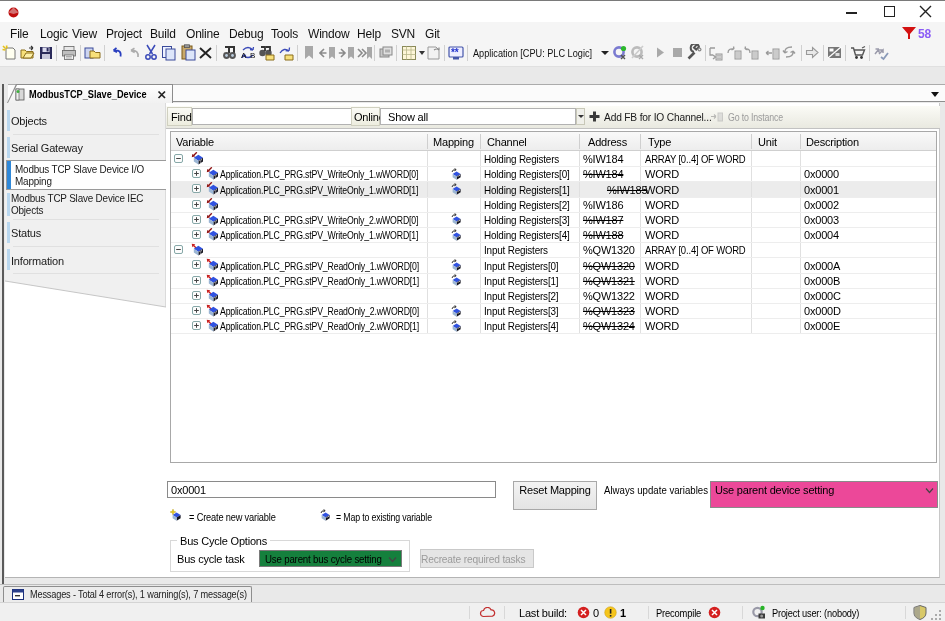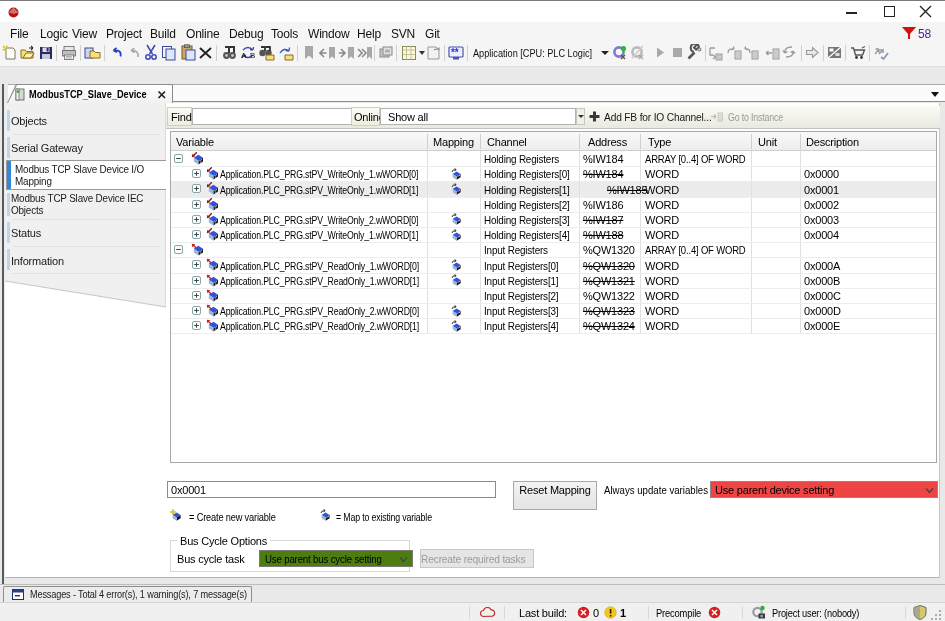--- a/index.html
+++ b/index.html
@@ -53,21 +53,21 @@
     <span style="left:186px">Online</span>
   <span style="left:229px">Debug</span>
     <span style="left:271px">Tools</span>
     <span style="left:308px">Window</span>
   <span style="left:357px">Help</span>
     <span style="left:391px">SVN</span>
     <span style="left:425px">Git</span>
   <svg class="abs" style="left:901px;top:4px" width="16" height="14">
       <path d="M1 1 L15 1 L9 8 L9 13 L7 13 L7 8 Z" fill="#d31111"></path>
     </svg>
-  <span class="abs" style="left:918px;top:5px;color:#4c1d95;font-weight:normal;font-size:12px">58</span>
+  <span class="abs" style="left:918px;top:5px;color:#8b5cf6;font-weight:bold;font-size:12px">58</span>
 </div>
 
 <div class="abs toolbar" id="toolbar">
 
   <svg class="abs" style="left:2px;top:4px" width="16" height="16">
       <path d="M4 3 h7 l2 2 v9 h-9 z" fill="#fffff0" stroke="#777" stroke-width="1"></path>
       <path d="M1 1 l2.5 2.5 M4.5 0.5 l0.5 3 M0.5 4.5 l3 0.5" stroke="#e6c21a" stroke-width="1.6"></path>
     </svg>
   <svg class="abs" style="left:20px;top:4px" width="16" height="16">
       <path d="M1 13 V5 h4 l1.5 1.5 H13 V13 z" fill="#f7e07a" stroke="#8a6d1a" stroke-width="1"></path>
@@ -637,21 +637,21 @@
 <span class="cell sx chan" style="left:479px;top:217.4px">Input Registers[4]</span>
 <span class="cell strike" style="left:578px;top:217.4px">%QW1324</span>
 <span class="cell" style="left:640px;top:217.4px">WORD</span>
 <span class="cell" style="left:799px;top:217.4px">0x000E</span>
 </div>
 
     <div class="abs" style="left:162px;top:378px;width:329px;height:17px;background:#fff;border:1px solid #8a8a8a"></div>
     <span class="abs" style="left:166px;top:381px">0x0001</span>
     <div class="btn" style="left:508px;top:378px;width:84px;height:29px;line-height:16px">Reset Mapping</div>
     <span class="abs sx" style="left:599px;top:381px;letter-spacing:0;transform:scaleX(0.877)">Always update variables</span>
-    <div class="combo" style="left:705px;top:378px;width:228px;height:17px;background:#ef4444;border-color:#8a8a8a">
+    <div class="combo" style="left:705px;top:378px;width:228px;height:27px;background:#ec4899;border-color:#8a8a8a">
         <span style="position:absolute;left:4px;top:2px">Use parent device setting</span>
       <svg class="abs" style="right:3px;top:4px" width="9" height="9">
           <path d="M1 2.5 l3.5 4 l3.5 -4" fill="none" stroke="#444" stroke-width="1.2"></path>
         </svg>
       </div>
     <div id="legend">
 <svg class="abs" style="left:165px;top:406px" width="13" height="13">
           <path d="M3 0 L3.8 2.2 L6 3 L3.8 3.8 L3 6 L2.2 3.8 L0 3 L2.2 2.2 Z" fill="#e8c818" stroke="#b09a10" stroke-width="0.4"></path>
           <polygon points="6.6,3.4 10.6,6 6.6,8.6 2.6,6" fill="#3052e0"></polygon>
           <polygon points="6.6,8.6 10.6,6 10.6,9.2 6.6,11.8" fill="#15151f"></polygon>
@@ -664,21 +664,21 @@
           <polygon points="6.6,8.6 10.6,6 10.6,9.2 6.6,11.8" fill="#15151f"></polygon>
           <polygon points="2.6,6 6.6,8.6 6.6,11.8 2.6,9.2" fill="#9cb6d4"></polygon>
           <circle cx="8" cy="8.3" r="0.5" fill="#fff"></circle>
           <circle cx="9.3" cy="7.5" r="0.5" fill="#fff"></circle>
         </svg>
         <span class="abs sx" style="left:331px;top:408px;transform:scaleX(0.8)">= Map to existing variable</span>
 </div>
     <div class="abs" style="left:165px;top:437px;width:240px;height:32px;border:1px solid #d8d8d8"></div>
     <span class="abs" style="left:172px;top:432px;background:#fff;padding:0 3px">Bus Cycle Options</span>
     <span class="abs" style="left:172px;top:450px">Bus cycle task</span>
-    <div class="combo" style="left:254px;top:447px;width:154px;height:17px;background:#4d7c0f;border-color:#7a7a7a">
+    <div class="combo" style="left:254px;top:447px;width:143px;height:17px;background:#15803d;border-color:#7a7a7a">
         <span class="sx" style="position:absolute;left:5px;top:2px;transform:scaleX(0.88)">Use parent bus cycle setting</span>
       <svg class="abs" style="right:4px;top:4px" width="9" height="9">
           <path d="M1 2.5 l3.5 4 l3.5 -4" fill="none" stroke="#444" stroke-width="1.2"></path>
         </svg>
       </div>
     <div class="btn" style="left:415px;top:446px;width:114px;height:19px;line-height:18px;color:#9b9b9b;border-color:#c9c9c9;background:#e5e5e5;white-space:nowrap"><span class="sx" style="transform:scaleX(0.93)">Recreate required tasks</span></div>
   </div>
 </div>
 
 <div class="abs msgbar">

